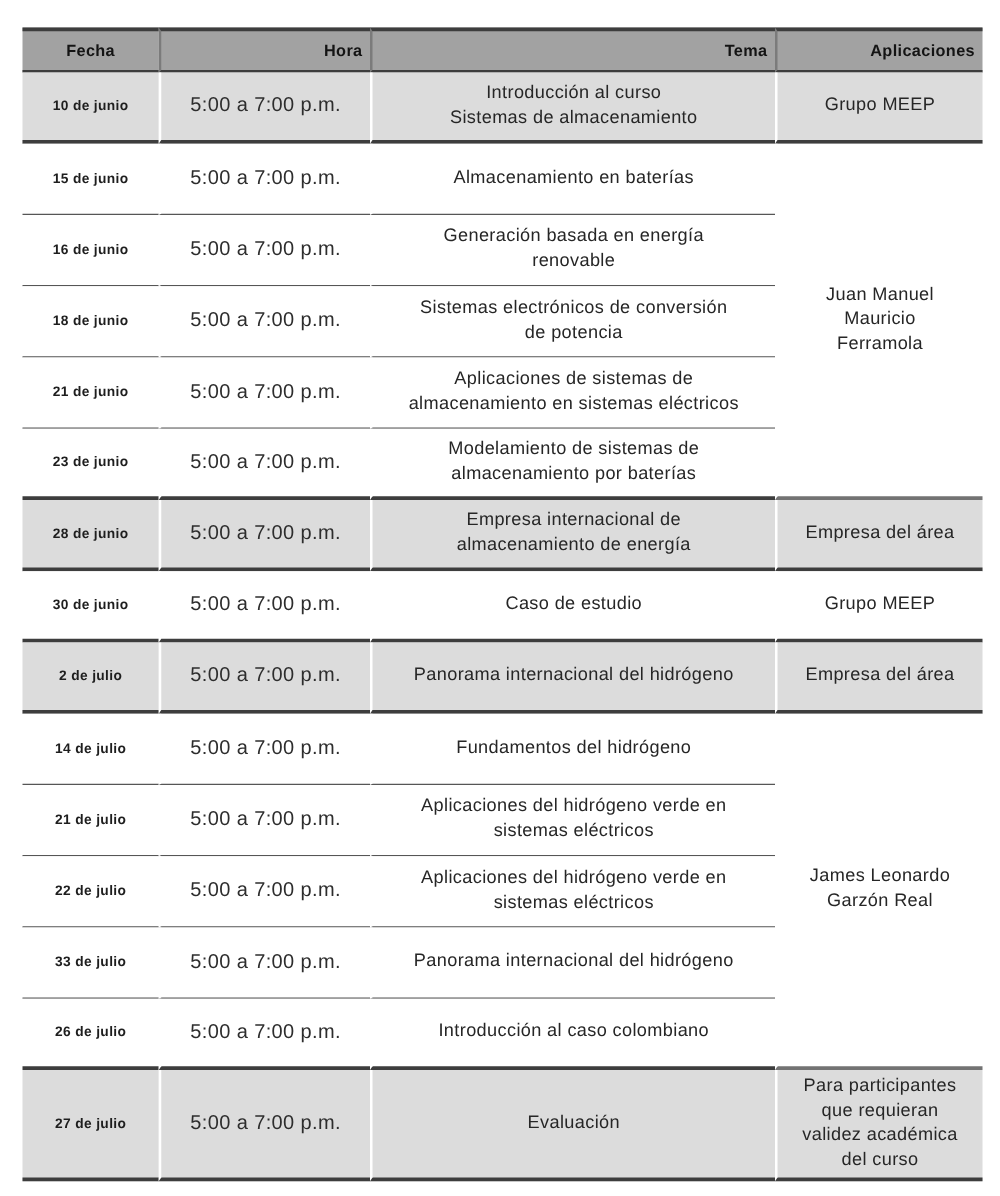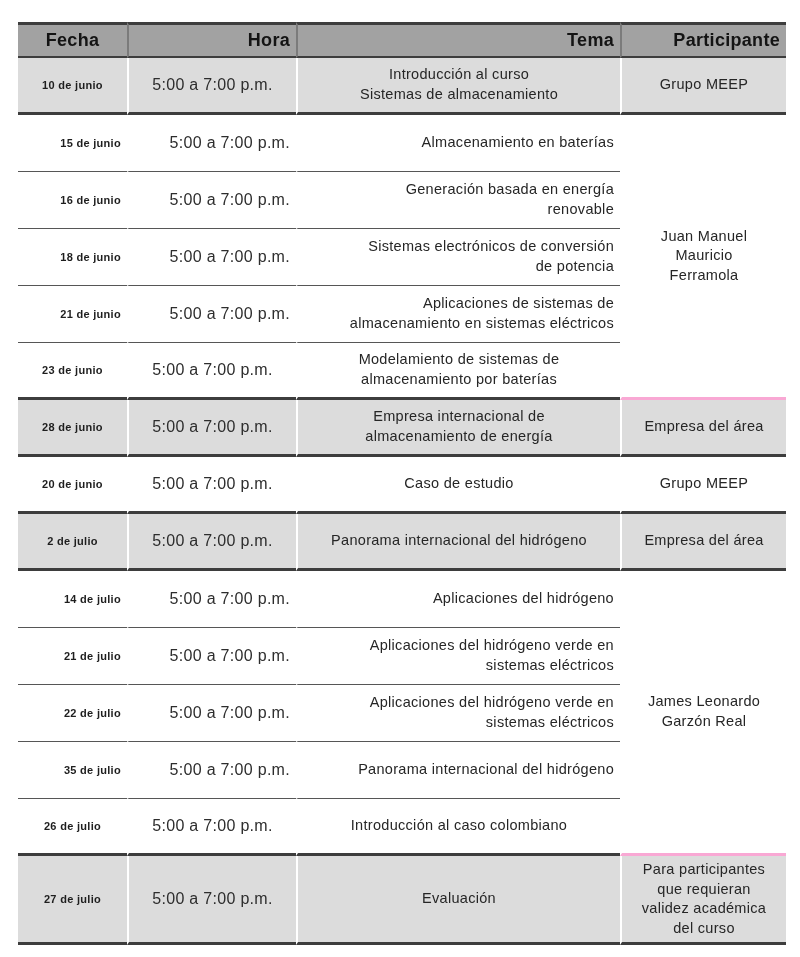--- a/index.html
+++ b/index.html
@@ -26,61 +26,61 @@
     vertical-align:middle;
     text-align:center;
     padding:4px 6px;
     letter-spacing:0.3px;
   }
 
   
   tr.hdr th {
     background:#a2a2a2;
     color:#141414;
-    font-size:18px;
+    font-size:13px;
     font-weight:600;
     height:36px;
     border-top:3px solid #3d3d3d;
     border-bottom:2px solid #3d3d3d;
   }
   tr.hdr th + th { border-left:2px solid #7b7b7b;text-align:right; }
 
   
   tr.r  { height:57px; }
   tr.tall { height:76px; }
   td { background:#ffffff; font-size:14.5px; line-height:1.35; }
   td + td { border-left:2px solid #ffffff; }
   td.fecha { font-size:11px; font-weight:600; color:#1e1e1e; }
   td.hora  { font-size:16px; font-weight:400; color:#2d2d2d;margin-top:48px; }
   td.pre   { white-space:pre-line; }
 
   tr.shaded td { background:#dcdcdc; }
 
-  tr.thin td:not(.merged)  { border-bottom:1.5px solid #565656;text-align:right; }
+  tr.thin td:not(.merged)  { border-bottom:1.5px solid #565656; }
   tr.darkb td:not(.merged) { border-bottom:3px solid #3d3d3d; }
-  td.merged { border-bottom:3px solid #f9a8d4;margin-top:16px; }
+  td.merged { border-bottom:3px solid #737373;margin-top:16px; }
 </style>
 </head>
 <body>
 
 <div class="wrap">
   <table class="sched">
     <colgroup>
       <col class="c-fecha">
         <col class="c-hora">
         <col class="c-tema">
         <col class="c-part">
     </colgroup>
 
     <tbody>
         <tr class="hdr">
       <th>Fecha</th>
       <th>Hora</th>
       <th>Tema</th>
-      <th>Participante</th>
+      <th>Aplicaciones</th>
     </tr>
 
     <tr class="r shaded darkb">
       <td class="fecha">10 de junio</td>
       <td class="hora">5:00 a 7:00 p.m.</td>
       <td class="pre">Introducción al curso
 Sistemas de almacenamiento</td>
       <td class="pre">Grupo MEEP</td>
     </tr>
 
@@ -119,54 +119,54 @@
 
     <tr class="r shaded darkb">
       <td class="fecha">28 de junio</td>
       <td class="hora">5:00 a 7:00 p.m.</td>
       <td class="pre">Empresa internacional de
 almacenamiento de energía</td>
       <td class="pre">Empresa del área</td>
     </tr>
 
     <tr class="r darkb">
-      <td class="fecha">20 de junio</td>
+      <td class="fecha">30 de junio</td>
       <td class="hora">5:00 a 7:00 p.m.</td>
       <td class="pre">Caso de estudio</td>
       <td class="pre">Grupo MEEP</td>
     </tr>
 
     <tr class="r shaded darkb">
       <td class="fecha">2 de julio</td>
       <td class="hora">5:00 a 7:00 p.m.</td>
       <td class="pre">Panorama internacional del hidrógeno</td>
       <td class="pre">Empresa del área</td>
     </tr>
 
     <tr class="r thin">
       <td class="fecha">14 de julio</td>
       <td class="hora">5:00 a 7:00 p.m.</td>
-      <td class="pre">Aplicaciones del hidrógeno</td>
+      <td class="pre">Fundamentos del hidrógeno</td>
       <td class="pre merged" rowspan="5">James Leonardo
 Garzón Real</td>
     </tr>
     <tr class="r thin">
       <td class="fecha">21 de julio</td>
       <td class="hora">5:00 a 7:00 p.m.</td>
       <td class="pre">Aplicaciones del hidrógeno verde en
 sistemas eléctricos</td>
     </tr>
     <tr class="r thin">
       <td class="fecha">22 de julio</td>
       <td class="hora">5:00 a 7:00 p.m.</td>
       <td class="pre">Aplicaciones del hidrógeno verde en
 sistemas eléctricos</td>
     </tr>
     <tr class="r thin">
-      <td class="fecha">35 de julio</td>
+      <td class="fecha">33 de julio</td>
       <td class="hora">5:00 a 7:00 p.m.</td>
       <td class="pre">Panorama internacional del hidrógeno</td>
     </tr>
     <tr class="r darkb">
       <td class="fecha">26 de julio</td>
       <td class="hora">5:00 a 7:00 p.m.</td>
       <td class="pre">Introducción al caso colombiano</td>
     </tr>
 
     <tr class="tall shaded darkb">

